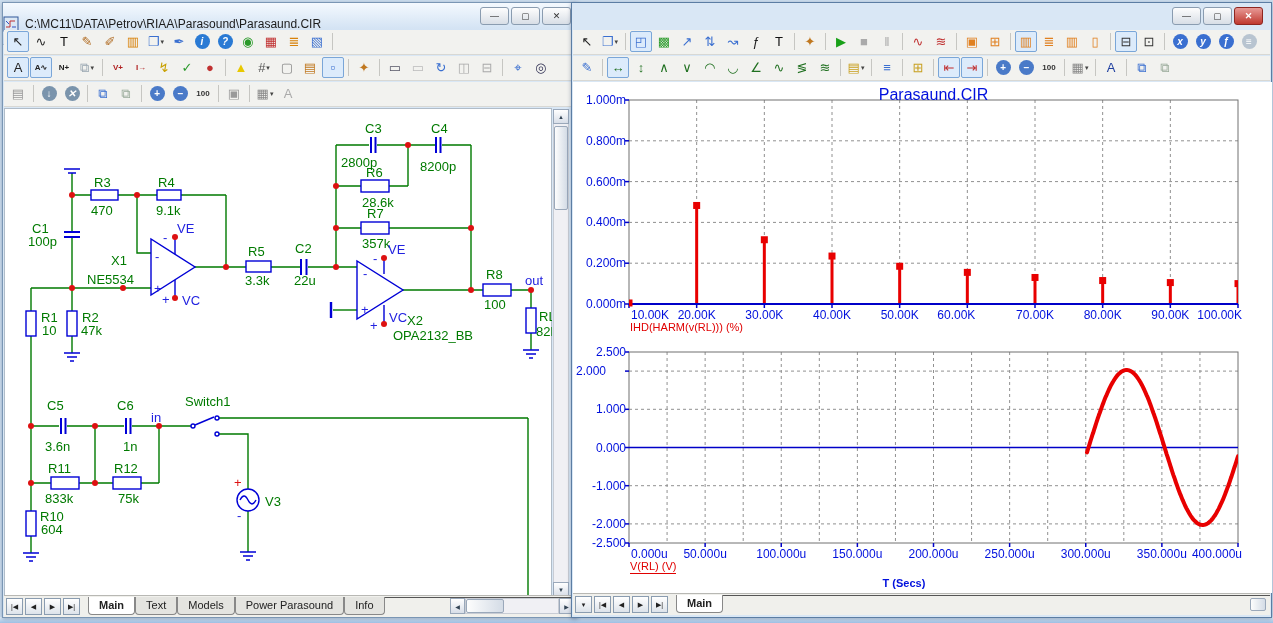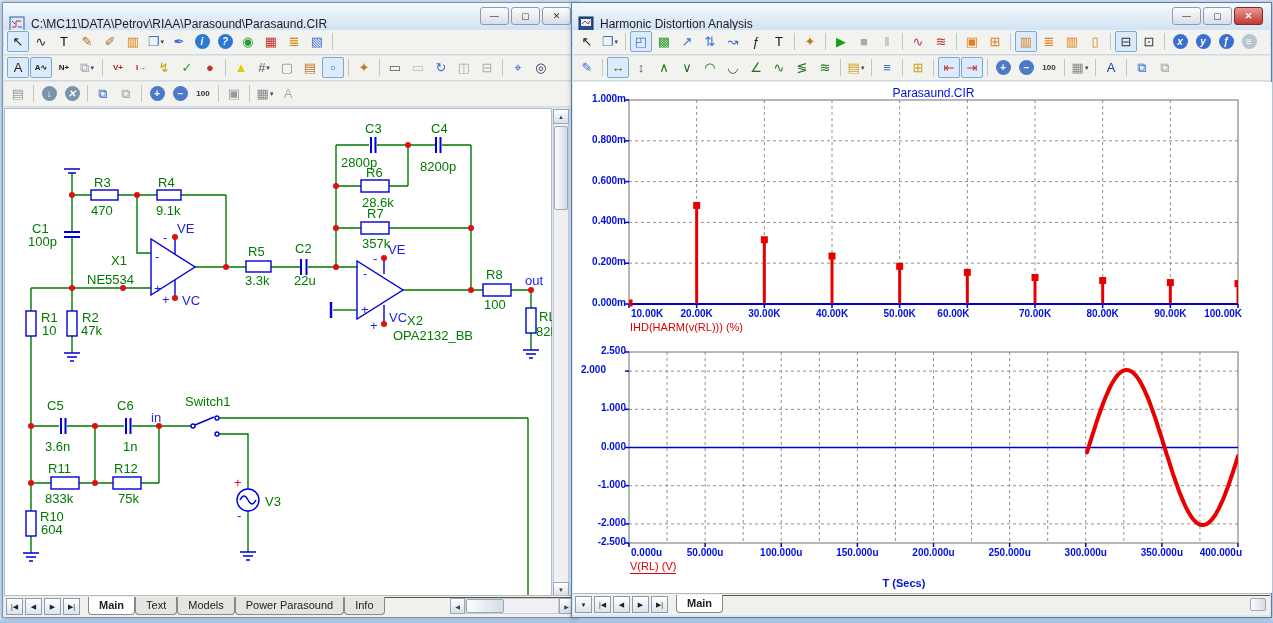--- a/index.html
+++ b/index.html
@@ -2,21 +2,21 @@
 <html><head>
 <meta charset="utf-8">
 <style>
   *{box-sizing:border-box;margin:0;padding:0}
   html,body{width:1273px;height:623px;overflow:hidden;font-family:"Liberation Sans",sans-serif;background:#9ab8d8}
   #stage{position:relative;width:1273px;height:623px;background:#cfe0f0}
   .abs{position:absolute}
   #bottom-strip{left:0;top:617px;width:1273px;height:6px;background:linear-gradient(#e8f1fa,#9ec2e6)}
   
   .win{position:absolute;background:#d9e7f5;border:1px solid #7a96b4;box-shadow:0 1px 4px rgba(20,40,80,.35)}
-  .titlebar{position:absolute;left:0;top:0;right:0;height:42px;background:linear-gradient(#f4f9fe,#d5e4f4 60%,#c8dbf0);border-bottom:1px solid #aebfd4;display:flex;align-items:center;padding-left:6px}
+  .titlebar{position:absolute;left:0;top:0;right:0;height:42px;background:linear-gradient(#f4f9fe,#d5e4f4 60%,#c8dbf0);border-bottom:1px solid #aebfd4;display:flex;align-items:center;}
   .titlebar .ttext{font-size:12px;color:#1c1c1c;margin-left:6px;white-space:nowrap}
   .winbtns{position:absolute;top:4px;display:flex;gap:2px}
   .wbtn{width:29px;height:18px;border:1px solid #8a9cb0;border-radius:3px;background:linear-gradient(#fdfdfd,#d8dee6);display:flex;align-items:center;justify-content:center;font-size:9px;color:#333}
   .wbtn.close-red{background:linear-gradient(#e89a96,#c0392f);color:#fff;border-color:#8e2620;font-weight:bold}
   .tbar{position:absolute;left:1px;right:1px;height:25px;background:#f2f2ef;border-bottom:1px solid #d8d8d4;white-space:nowrap;overflow:hidden;padding-left:2px}
   .tbtn{display:inline-flex;width:22px;height:21px;margin:1px 0 0 1px;border:1px solid transparent;border-radius:2px;align-items:center;justify-content:center;font-size:13px;vertical-align:top;position:relative}
   .tbtn.pressed{background:#dcebfb;border-color:#7aa6d8}
   .tbtn .g2{font-size:8px;font-weight:bold}
   .tbtn .dd{font-size:7px;color:#444;margin-left:1px}
   .circ{width:15px;height:15px;border-radius:50%;color:#fff;display:flex;align-items:center;justify-content:center;font-size:10px;font-weight:bold;font-style:italic}
@@ -25,22 +25,22 @@
   .tabbar{position:absolute;left:1px;right:1px;height:22px;background:#f0f0ec;border-top:1px solid #b8b8b4;display:flex;align-items:flex-start}
   .navbtn{width:17px;height:17px;margin:2px 0 0 2px;border:1px solid #8a9cb0;background:linear-gradient(#fff,#dde3ea);font-size:7px;display:flex;align-items:center;justify-content:center;color:#222}
   .tab{height:18px;margin-top:1px;padding:2px 10px 0 10px;font-size:11px;color:#222;border:1px solid #888;border-top:none;background:#e4e4e0;border-radius:0 0 4px 4px}
   .tab.active{background:#fff;font-weight:bold}
   .tabline{flex:1;border-top:1px solid #555;margin-top:1px;height:16px}
   
   .sb{position:absolute;background:#f0f0f4;border:1px solid #c8ccd4}
   .sbtn{position:absolute;background:linear-gradient(#fff,#d8dee8);border:1px solid #9aa8ba;display:flex;align-items:center;justify-content:center;font-size:6px;color:#345}
   .sthumb{position:absolute;background:linear-gradient(90deg,#fdfdfd,#d4dce6);border:1px solid #9aa8ba;border-radius:2px}
   
-  .tick{position:absolute;font-size:10px;font-weight:bold;color:#0010dd;white-space:nowrap}
-  .ptitle{position:absolute;font-size:12px;color:#0010dd;text-align:center}
+  .tick{position:absolute;font-size:12px;font-weight:normal;color:#0010dd;white-space:nowrap}
+  .ptitle{position:absolute;font-size:16px;color:#0010dd;text-align:center}
   .legend{position:absolute;font-size:11px;color:#e00000;white-space:nowrap}
   .axlabel{position:absolute;font-size:11px;font-weight:bold;color:#0010dd;text-align:center}
   svg text{font-family:"Liberation Sans",sans-serif}
 </style>
 </head>
 <body>
 
 <div id="stage">
   <div class="abs" id="bottom-strip"></div>
 
@@ -323,28 +323,20 @@
       <div class="tab">Info</div>
       <div class="tabline"></div>
       <div class="sbtn" style="left:446px;top:2px;width:15px;height:16px;position:absolute">◀</div>
       <div class="sb" style="left:461px;top:2px;width:94px;height:16px;position:absolute"></div>
       <div class="sthumb" style="left:462px;top:3px;width:38px;height:14px;position:absolute"></div>
       <div class="sbtn" style="left:555px;top:2px;width:15px;height:16px;position:absolute">▶</div>
     </div>
   </div>
 
   <div class="win" id="rw" style="left:571px;top:2px;width:701px;height:616px;border-color:#5b7da3">
-    <div class="titlebar">
-      <svg width="16" height="16">
-          <rect x="1" y="1" width="14" height="14" fill="#1e4e8c" stroke="#12305a"></rect>
-          <rect x="3" y="3" width="10" height="7" fill="#e8f0f8"></rect>
-          <path d="M4 8 L7 5 L10 8 L12 5" stroke="#c03030" fill="none"></path>
-        </svg>
-      <span class="ttext">Harmonic Distortion Analysis</span>
-    </div>
     <div class="winbtns" style="right:8px">
       <div class="wbtn">—</div>
       <div class="wbtn">▢</div>
       <div class="wbtn close-red">✕</div>
     </div>
     <div class="tbar" id="rw-tb1" style="top:27px"><span class="tbtn">
           <span style="color: rgb(34, 34, 34);">↖</span>
         </span><span class="tbtn">
           <span style="color: rgb(58, 111, 208);">❐</span>
           <span class="dd">▾</span>

